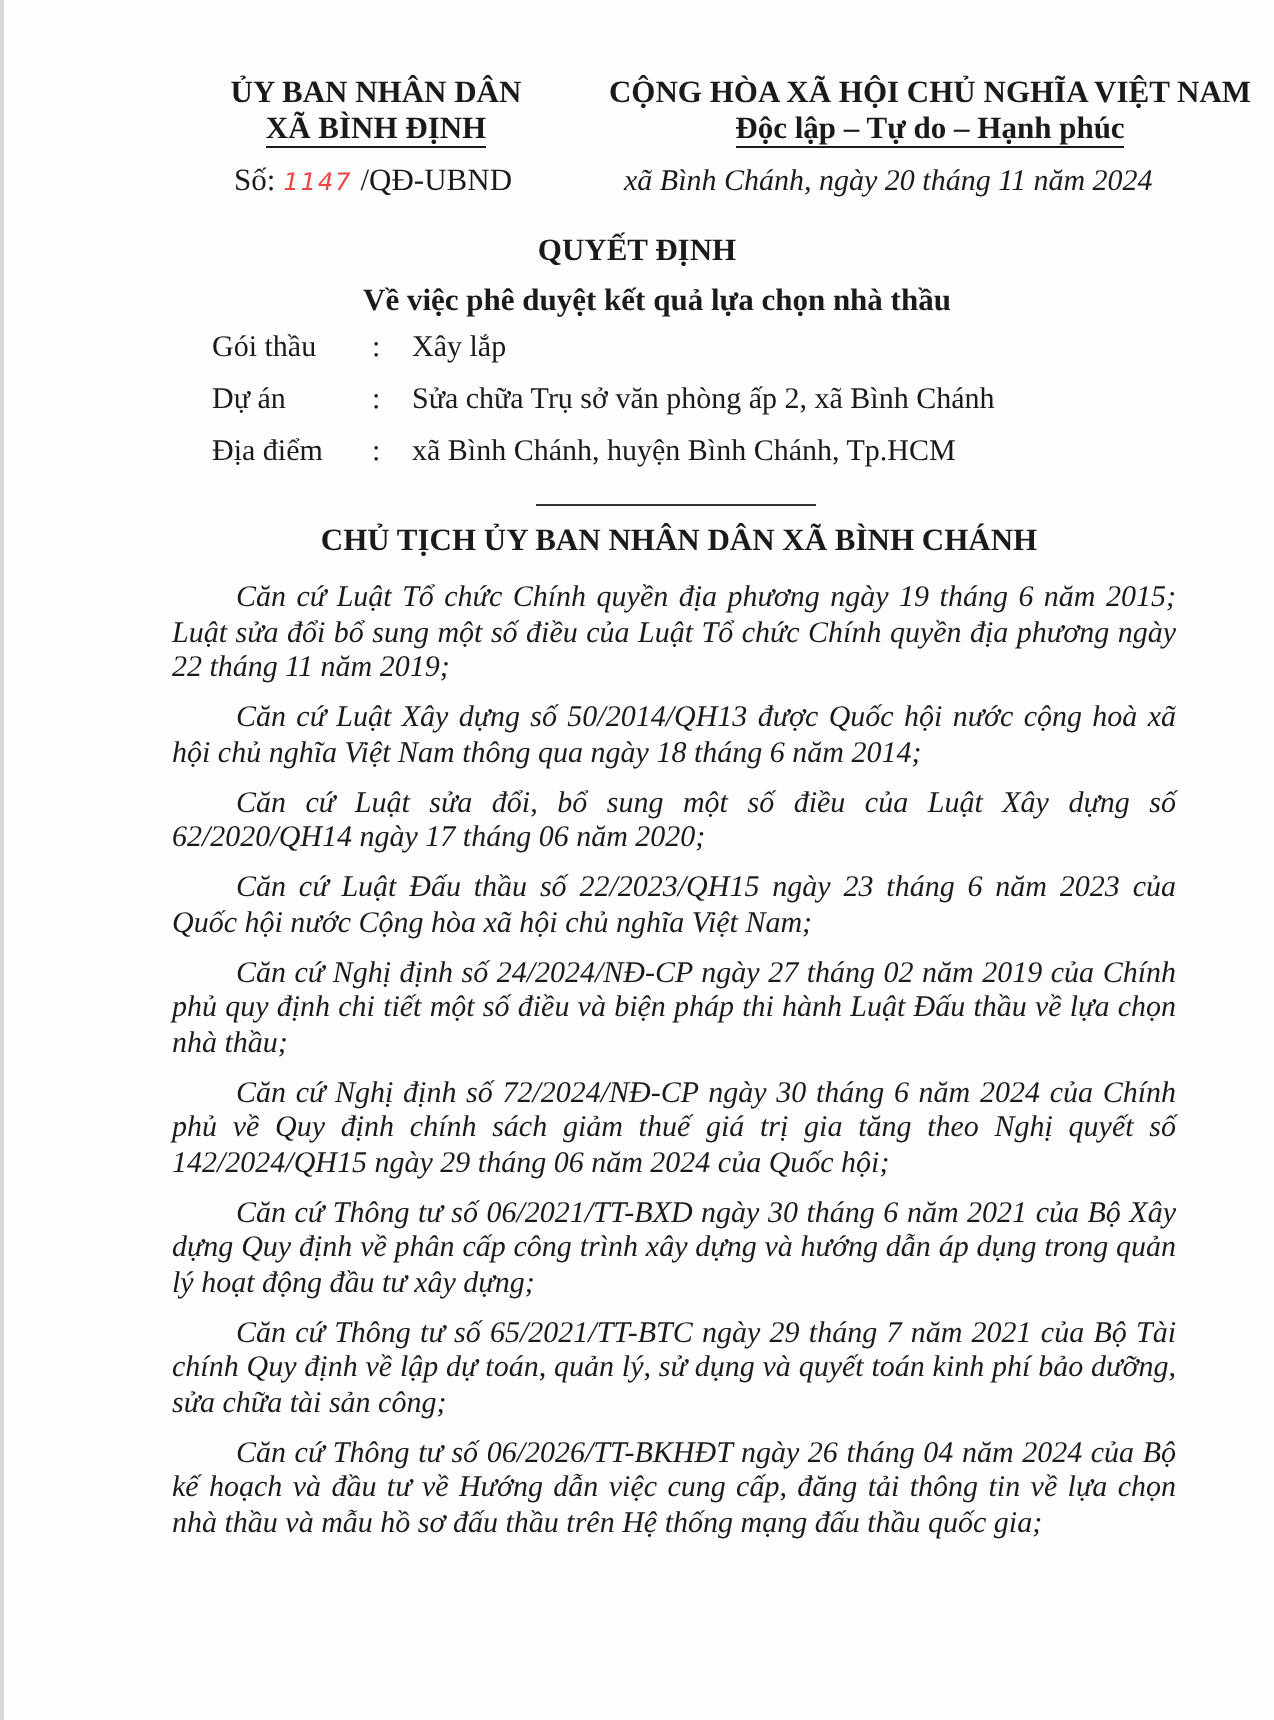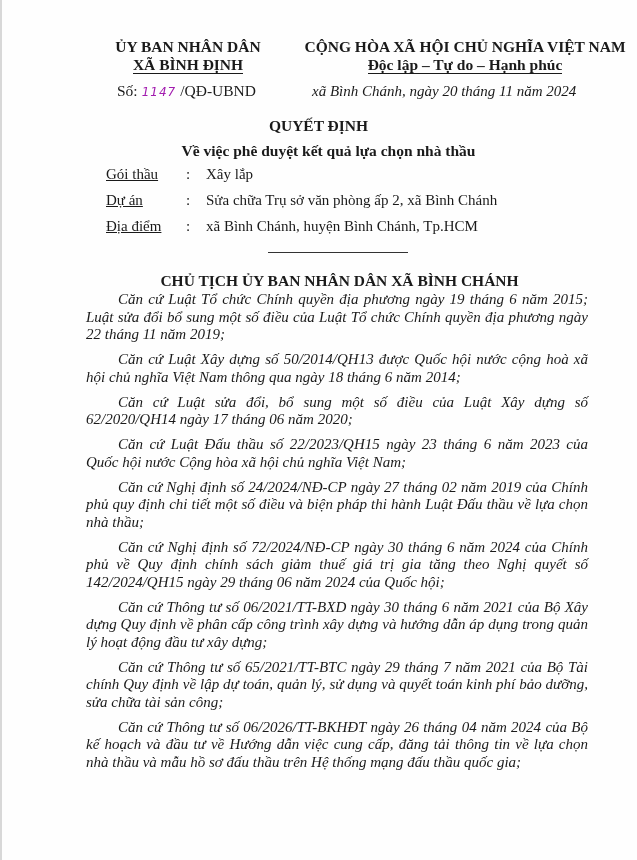--- a/index.html
+++ b/index.html
@@ -8,29 +8,29 @@
     background:#fefefe; color:#1a1a1a;
     font-family:"Liberation Serif", "DejaVu Serif", serif;
   }
   .edge { position:absolute; left:0; top:0; width:2px; height:860px; background:#d8d8d8; }
   .hdr-left { position:absolute; left:104px; top:38px; width:168px; text-align:center; }
   .hdr-right { position:absolute; left:300px; top:38px; width:330px; text-align:center; }
   .org1, .nat1 { font-size:15.5px; font-weight:bold; line-height:18px; white-space:nowrap; }
   .org2 { font-size:15.5px; font-weight:bold; line-height:18px; display:inline-block; border-bottom:1.5px solid #1a1a1a; line-height:16px; }
   .nat2 { font-size:15.5px; font-weight:bold; display:inline-block; border-bottom:1.5px solid #1a1a1a; line-height:16px; }
   .so { position:absolute; left:117px; top:82px; font-size:15.5px; white-space:nowrap; }
-  .so .num { color:#a21caf; font-family:"DejaVu Sans", sans-serif; font-size:12px; font-style:italic; margin:0 4px; letter-spacing:1px; }
+  .so .num { color:#ef4444; font-family:"DejaVu Sans", sans-serif; font-size:12px; font-style:italic; margin:0 4px; letter-spacing:1px; }
   .date { position:absolute; left:312px; top:83px; font-size:15px; font-style:italic; white-space:nowrap; }
   .title { position:absolute; left:0; width:637px; text-align:center; top:117px; font-size:15.5px; font-weight:bold; }
   .subtitle { position:absolute; left:0; width:637px; text-align:center; top:142px; font-size:15.5px; font-weight:bold; padding-left:20px; box-sizing:border-box; }
   .meta { position:absolute; left:106px; font-size:15px; white-space:nowrap; }
-  .meta .k { display:inline-block; width:80px; text-decoration:underline; }
+  .meta .k { display:inline-block; width:80px; }
   .meta .c { display:inline-block; width:20px; }
   .rule { position:absolute; left:268px; top:252px; width:140px; height:1px; background:#333; }
-  .chair { position:absolute; left:0; width:637px; text-align:center; top:272px; font-size:15.5px; font-weight:bold; padding-left:42px; box-sizing:border-box; }
+  .chair { position:absolute; left:0; width:637px; text-align:center; top:262px; font-size:15.5px; font-weight:bold; padding-left:42px; box-sizing:border-box; }
   .body { position:absolute; left:86px; top:291px; width:502px; font-size:15px; font-style:italic; line-height:17.5px; text-align:justify; }
   .body p { margin:0 0 7.5px 0; text-indent:32px; }
 </style>
 </head>
 <body>
 
 <div class="edge"></div>
 
 <div class="hdr-left">
   <div class="org1">ỦY BAN NHÂN DÂN</div>

